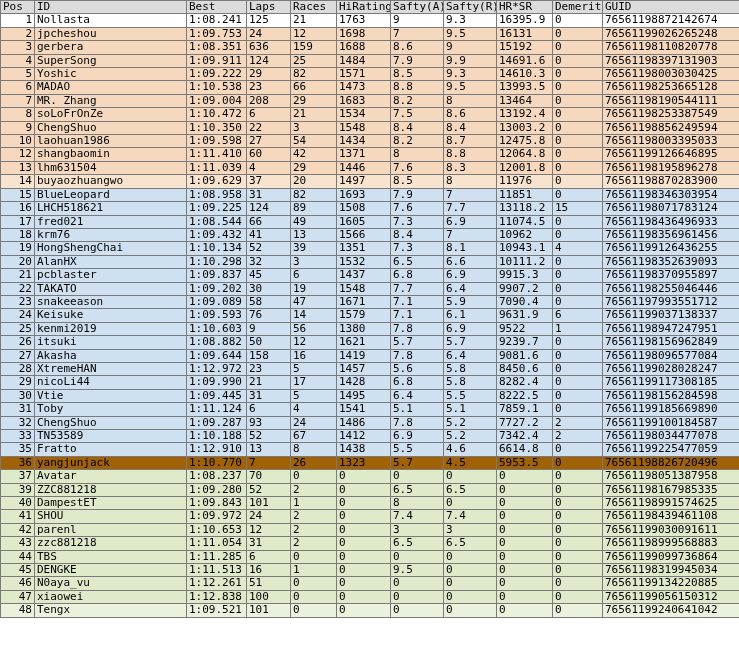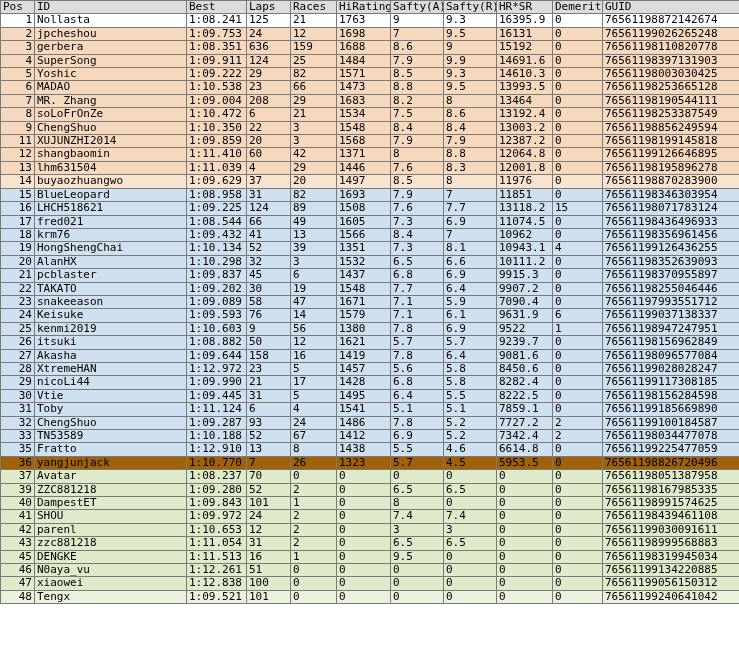--- a/index.html
+++ b/index.html
@@ -175,31 +175,31 @@
           <td>22</td>
           <td>3</td>
           <td>1548</td>
           <td>8.4</td>
           <td>8.4</td>
           <td>13003.2</td>
           <td>0</td>
           <td>76561198856249594</td>
         </tr>
         <tr class="t-orange">
-          <td class="pos">11</td>
-          <td>XUJUNZHI2014</td>
-          <td>1:09.859</td>
-          <td>20</td>
-          <td>3</td>
-          <td>1568</td>
-          <td>7.9</td>
-          <td>7.9</td>
-          <td>12387.2</td>
-          <td>0</td>
-          <td>76561198199145818</td>
+          <td class="pos">10</td>
+          <td>laohuan1986</td>
+          <td>1:09.598</td>
+          <td>27</td>
+          <td>54</td>
+          <td>1434</td>
+          <td>8.2</td>
+          <td>8.7</td>
+          <td>12475.8</td>
+          <td>0</td>
+          <td>76561198003395033</td>
         </tr>
         <tr class="t-orange">
           <td class="pos">12</td>
           <td>shangbaomin</td>
           <td>1:11.410</td>
           <td>60</td>
           <td>42</td>
           <td>1371</td>
           <td>8</td>
           <td>8.8</td>
@@ -578,20 +578,33 @@
           <td>31</td>
           <td>2</td>
           <td>0</td>
           <td>6.5</td>
           <td>6.5</td>
           <td>0</td>
           <td>0</td>
           <td>76561198999568883</td>
         </tr>
         <tr class="t-green">
+          <td class="pos">44</td>
+          <td>TBS</td>
+          <td>1:11.285</td>
+          <td>6</td>
+          <td>0</td>
+          <td>0</td>
+          <td>0</td>
+          <td>0</td>
+          <td>0</td>
+          <td>0</td>
+          <td>76561199099736864</td>
+        </tr>
+        <tr class="t-green">
           <td class="pos">45</td>
           <td>DENGKE</td>
           <td>1:11.513</td>
           <td>16</td>
           <td>1</td>
           <td>0</td>
           <td>9.5</td>
           <td>0</td>
           <td>0</td>
           <td>0</td>

